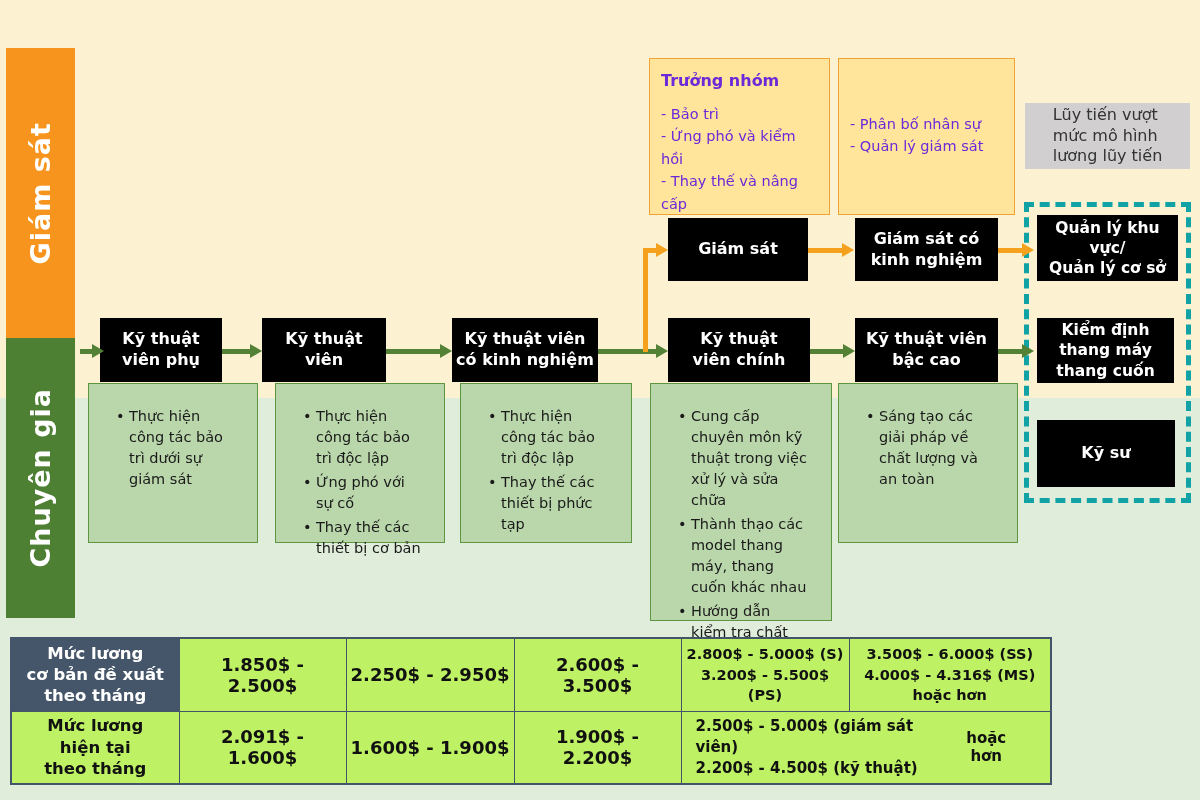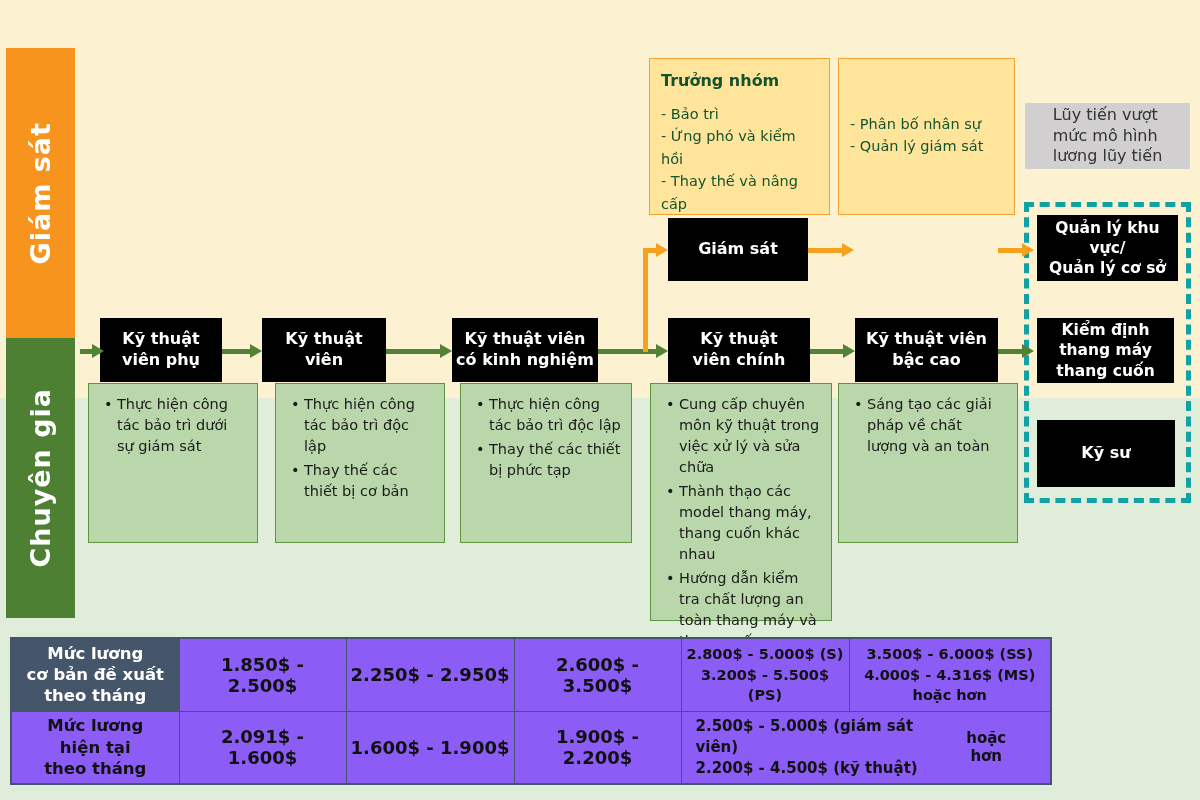--- a/index.html
+++ b/index.html
@@ -7,21 +7,21 @@
   #stage{position:relative;width:1200px;height:800px;background:#DFEDDA}
   .bg-top{position:absolute;left:0;top:0;width:1200px;height:398px;background:#FCF2D2}
 
   
   .vbar{position:absolute;left:6px;width:69px;display:flex;align-items:center;justify-content:center}
   .vbar .vlabel{writing-mode:vertical-rl;transform:rotate(180deg);color:#fff;font-weight:bold;font-size:27px;letter-spacing:1px;white-space:nowrap}
   #bar-supervision{top:48px;height:290px;background:#F7941D}
   #bar-expert{top:338px;height:280px;background:#4E8033}
 
   
-  .ybox{position:absolute;background:#FFE59B;border:1.5px solid #F0A334;box-sizing:border-box;padding:12px 11px;color:#14532d}
+  .ybox{position:absolute;background:#FFE59B;border:1.5px solid #F0A334;box-sizing:border-box;padding:12px 11px;color:#6d28d9}
   #ybox1{left:649px;top:58px;width:181px;height:157px}
   #ybox2{left:838px;top:58px;width:177px;height:157px;padding-top:54px}
   .ybox .ytitle{font-weight:bold;font-size:16px;margin-bottom:13px}
   .ybox .yitem{font-size:14.5px;line-height:1.55}
 
   
   #gray-note{position:absolute;left:1025px;top:103px;width:165px;height:66px;background:#D1CFCF;color:#333;
     display:flex;align-items:center;justify-content:center;text-align:left;font-size:16px;line-height:1.3;white-space:pre-line}
 
   
@@ -41,37 +41,37 @@
   #insp{left:1037px;top:318px;width:137px;height:65px;font-size:15.5px}
   #eng{left:1037px;top:420px;width:138px;height:67px}
 
   
   .desc{position:absolute;background:#BAD7AB;border:1.5px solid #5E9540;box-sizing:border-box;padding:10px 10px 10px 12px;color:#1a1a1a}
   #d1{left:88px;top:383px;width:170px;height:160px}
   #d2{left:275px;top:383px;width:170px;height:160px}
   #d3{left:460px;top:383px;width:172px;height:160px}
   #d4{left:650px;top:383px;width:182px;height:238px}
   #d5{left:838px;top:383px;width:180px;height:160px}
-  .desc ul{margin:0;padding:0 0 0 16px;list-style:none}
+  .desc ul{margin:12px;padding:0 0 0 16px;list-style:none}
   .desc li{position:relative;font-size:14.5px;line-height:1.45;margin-bottom:3px}
   .desc li::before{content:"•";position:absolute;left:-13px;top:0}
 
   
   .aline{position:absolute;height:5px}
   .aline.green{background:#538135}
   .aline.orange{background:#F6A11E}
   .ahead{position:absolute;width:0;height:0;border-top:7px solid transparent;border-bottom:7px solid transparent}
   .ahead.green{border-left:12px solid #538135}
   .ahead.orange{border-left:12px solid #F6A11E}
   .vline{position:absolute;width:5px;background:#F6A11E}
 
   
   #salary{position:absolute;left:10px;top:637px}
   #salary table{border-collapse:collapse;table-layout:fixed;width:1040px}
-  #salary td{border:1.5px solid #44546A;background:#8b5cf6;color:#111;text-align:center;vertical-align:middle;
+  #salary td{border:1.5px solid #44546A;background:#bef264;color:#111;text-align:center;vertical-align:middle;
     height:73px;box-sizing:border-box;font-weight:bold;font-size:18px;padding:2px 4px}
   #salary table{border:2px solid #44546A}
   #salary td.hdr{font-size:16.5px;line-height:1.3;white-space:pre-line}
   #salary td.hdr1{background:#46566A;color:#fff}
   #salary td.small{font-size:14.5px;line-height:1.4;white-space:pre-line}
   #salary td.merged{padding:2px 14px}
   .mergewrap{display:flex;align-items:center;justify-content:space-between;gap:8px}
   .mergewrap .mleft{font-size:15px;line-height:1.4;white-space:pre-line;text-align:left}
   .mergewrap .mright{font-size:15px;padding-right:14px}
 </style>
@@ -99,20 +99,22 @@
     <div class="yitem">- Quản lý giám sát</div>
   </div>
 
   <div id="gray-note">Lũy tiến vượt
 mức mô hình
 lương lũy tiến</div>
 
   <div id="dashed-area"></div>
 
   <div class="bbox" id="sup1">Giám sát</div>
+  <div class="bbox" id="sup2">Giám sát có
+kinh nghiệm</div>
   <div class="bbox" id="mgr">Quản lý khu vực/
 Quản lý cơ sở</div>
 
   <div class="bbox" id="kt1">Kỹ thuật
 viên phụ</div>
   <div class="bbox" id="kt2">Kỹ thuật viên</div>
   <div class="bbox" id="kt3">Kỹ thuật viên
 có kinh nghiệm</div>
   <div class="bbox" id="kt4">Kỹ thuật
 viên chính</div>
@@ -124,20 +126,21 @@
   <div class="bbox" id="eng">Kỹ sư</div>
 
   <div class="desc" id="d1">
     <ul>
       <li><span>Thực hiện công tác bảo trì dưới sự giám sát</span></li>
     </ul>
   </div>
   <div class="desc" id="d2">
     <ul>
       <li><span>Thực hiện công tác bảo trì độc lập</span></li>
+      <li><span>Ứng phó với sự cố</span></li>
       <li><span>Thay thế các thiết bị cơ bản</span></li>
     </ul>
   </div>
   <div class="desc" id="d3">
     <ul>
       <li><span>Thực hiện công tác bảo trì độc lập</span></li>
       <li><span>Thay thế các thiết bị phức tạp</span></li>
     </ul>
   </div>
   <div class="desc" id="d4">

